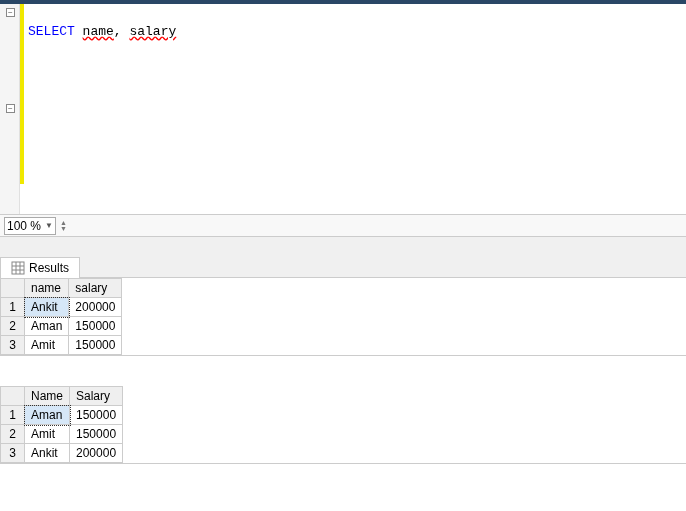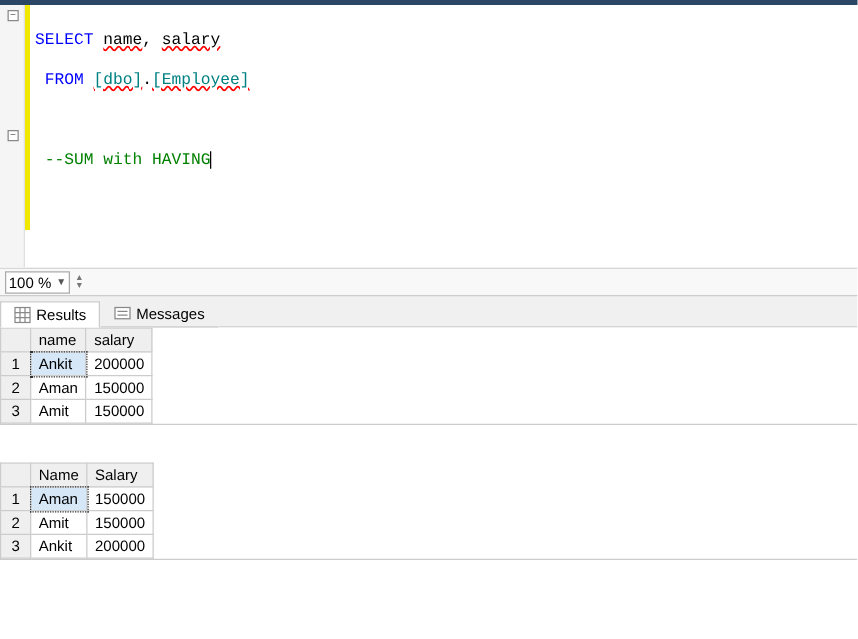--- a/index.html
+++ b/index.html
@@ -81,21 +81,21 @@
     padding: 0 2px;
     height: 18px;
     display: flex;
     align-items: center;
     gap: 4px;
   }
   .zoom-select .chev { font-size: 8px; color: #555; }
   .zoom-scroll { width: 10px; margin-left: 4px; display:flex; flex-direction:column; }
   .zoom-scroll .ar { font-size:7px; color:#777; line-height:6px; }
   .tabs-bar {
-    height: 26px;
+    height: 42px;
     border-top: 1px solid #ccc;
     border-bottom: 1px solid #ccc;
     display: flex;
     align-items: flex-end;
     background: #f0f0f0;
     font-family: 'Segoe UI', Tahoma, sans-serif;
     font-size: 12px;
   }
   .tab {
     display: flex;
@@ -159,23 +159,21 @@
 <body>
 
 <div class="editor-pane">
   <div class="gutter">
     <div class="collapse-handle" style="top:4px">−</div>
     <div class="collapse-handle" style="top:100px">−</div>
   </div>
   <div class="yellow-bar"></div>
   <div class="code">
 <div><span class="kw">SELECT </span><span class="err">name</span><span>, </span><span class="err">salary</span></div>
-<div><span class="kw"> FROM </span><span class="obj err">[dbo]</span><span>.</span><span class="obj err">[Employee]</span></div>
 <div><span></span>&nbsp;</div>
-<div><span class="comment"> --SUM with HAVING</span><span class="cursor-caret"></span></div>
 
 
 
 
   </div>
 </div>
 
 <div class="zoom-bar">
   <div class="zoom-select">
     <span>100 %</span>
@@ -191,28 +189,20 @@
   <div class="tab">
     <svg viewBox="0 0 14 14">
         <rect x="1" y="1" width="12" height="12" fill="#fff" stroke="#888"></rect>
         <line x1="1" y1="5" x2="13" y2="5" stroke="#888"></line>
         <line x1="1" y1="9" x2="13" y2="9" stroke="#888"></line>
         <line x1="5" y1="1" x2="5" y2="13" stroke="#888"></line>
         <line x1="9" y1="1" x2="9" y2="13" stroke="#888"></line>
       </svg>
     <span>Results</span>
   </div>
-  <div class="tab inactive">
-    <svg viewBox="0 0 14 14">
-        <rect x="1" y="2" width="12" height="9" fill="#fff" stroke="#888"></rect>
-        <line x1="3" y1="5" x2="11" y2="5" stroke="#888"></line>
-        <line x1="3" y1="8" x2="11" y2="8" stroke="#888"></line>
-      </svg>
-    <span>Messages</span>
-  </div>
 </div>
 
 <div class="results-pane">
 
   <div class="grid">
     <table>
       <tbody>
           <tr>
         <th class="corner"></th>
         <th>name</th>

